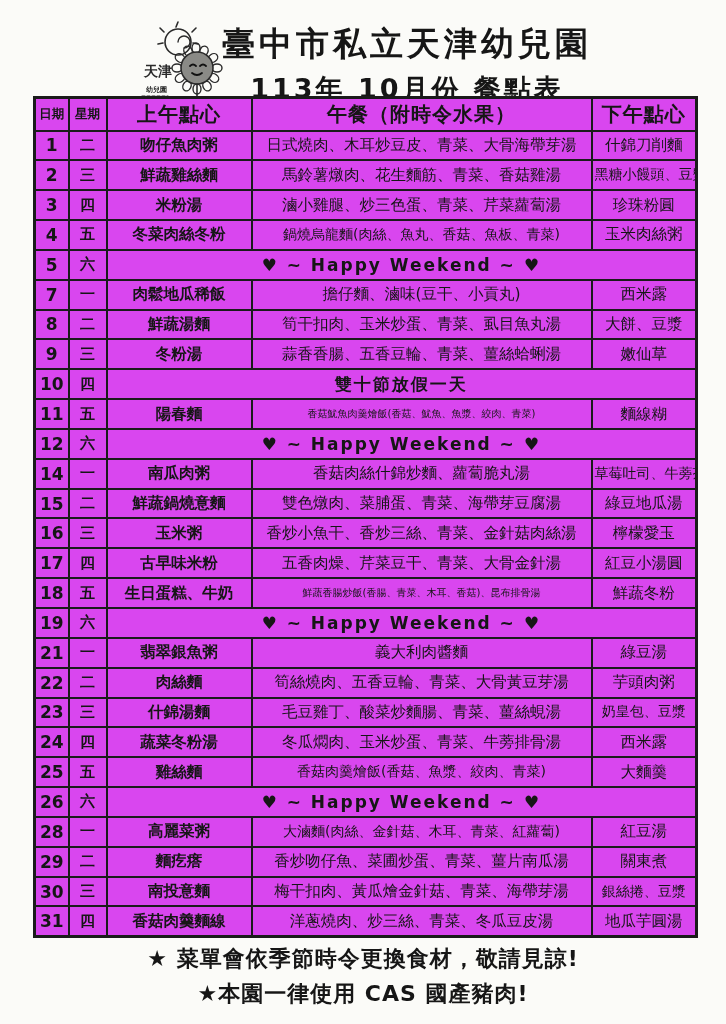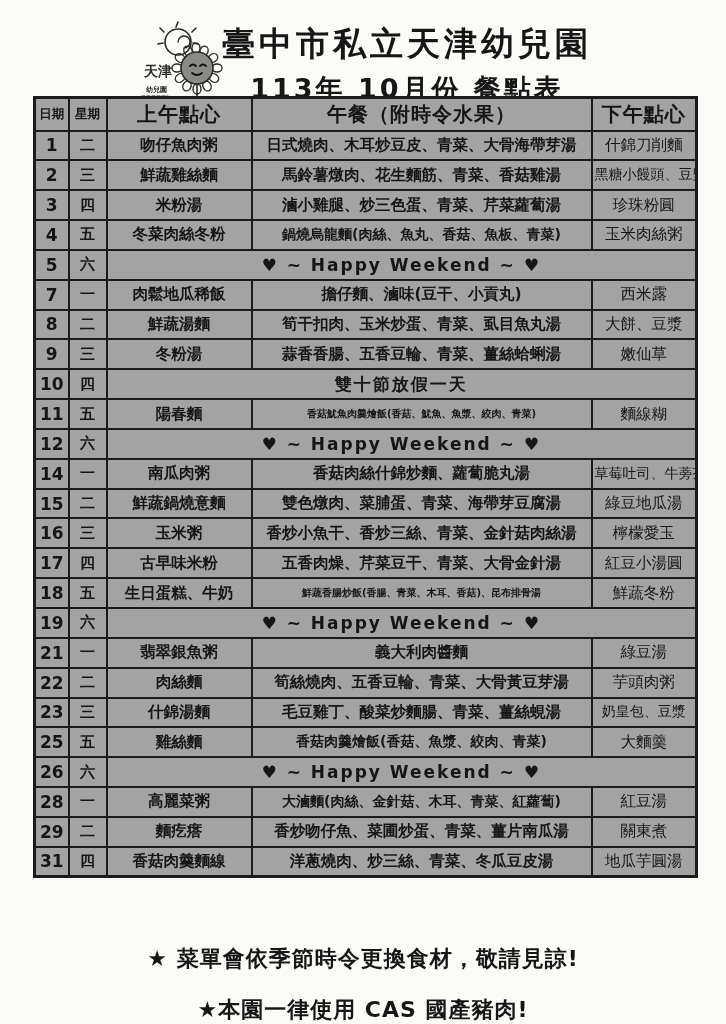--- a/index.html
+++ b/index.html
@@ -32,21 +32,21 @@
     font-size: 27px; font-weight: bold; letter-spacing: 3px;
     margin-top: 9px;
   }
 
   
   table.menu {
     position: absolute; left: 33px; top: 96px;
     width: 662px;
     border-collapse: collapse;
     table-layout: fixed;
-    background: #a3a3a3;
+    background: #d946ef;
   }
   table.menu, table.menu th, table.menu td {
     border: 2px solid #1b1b1b;
   }
   table.menu { border-width: 3px; }
   th {
     height: 33px; font-weight: bold; font-size: 20px;
     text-align: center; vertical-align: middle;
     letter-spacing: 1px;
   }
@@ -54,35 +54,35 @@
   td {
     height: 29.85px;
     text-align: center; vertical-align: middle;
     font-size: 15.5px;
     padding: 0 2px;
     overflow: hidden; white-space: nowrap;
   }
   td.c-date { font-size: 17px; font-weight: bold; }
   td.c-day  { font-size: 15px; font-weight: bold; }
   td.c-am   { font-size: 15.5px; font-weight: bold; }
-  td.c-lunch{ font-size: 15.5px; font-weight: bold; }
+  td.c-lunch{ font-size: 15.5px; }
   td.c-pm   { font-size: 15.5px; }
   td.sm { font-size: 14px; }
   td.xs { font-size: 10px; }
   td.c-span {
     font-size: 17px; font-weight: bold; letter-spacing: 2px;
   }
 
   
   .footer {
     position: absolute; left: 0; right: 0; top: 944px;
     text-align: center;
   }
   .footer-line { font-size: 22px; font-weight: bold; letter-spacing: 1px; }
-  .footer-line + .footer-line { margin-top: 21px; }
+  .footer-line + .footer-line { margin-top: 5px; }
 
   
   .logo svg { width: 100%; height: 100%; }
   .logo-cn { font-size: 14px; font-weight: bold; }
   .logo-cn-small { font-size: 7px; font-weight: bold; }
 </style>
 </head>
 <body>
 
 <div class="page">
@@ -280,20 +280,27 @@
           <td class="c-pm">芋頭肉粥</td>
         </tr>
         <tr>
           <td class="c-date">23</td>
           <td class="c-day">三</td>
           <td class="c-am">什錦湯麵</td>
           <td class="c-lunch">毛豆雞丁、酸菜炒麵腸、青菜、薑絲蜆湯</td>
           <td class="c-pm sm">奶皇包、豆漿</td>
         </tr>
         <tr>
+          <td class="c-date">24</td>
+          <td class="c-day">四</td>
+          <td class="c-am">蔬菜冬粉湯</td>
+          <td class="c-lunch">冬瓜燜肉、玉米炒蛋、青菜、牛蒡排骨湯</td>
+          <td class="c-pm">西米露</td>
+        </tr>
+        <tr>
           <td class="c-date">25</td>
           <td class="c-day">五</td>
           <td class="c-am">雞絲麵</td>
           <td class="c-lunch sm">香菇肉羹燴飯(香菇、魚漿、絞肉、青菜)</td>
           <td class="c-pm">大麵羹</td>
         </tr>
         <tr>
           <td class="c-date">26</td>
           <td class="c-day">六</td>
           <td class="c-span" colspan="3">♥ ~ Happy  Weekend ~ ♥</td>
@@ -306,20 +313,27 @@
           <td class="c-pm">紅豆湯</td>
         </tr>
         <tr>
           <td class="c-date">29</td>
           <td class="c-day">二</td>
           <td class="c-am">麵疙瘩</td>
           <td class="c-lunch">香炒吻仔魚、菜圃炒蛋、青菜、薑片南瓜湯</td>
           <td class="c-pm">關東煮</td>
         </tr>
         <tr>
+          <td class="c-date">30</td>
+          <td class="c-day">三</td>
+          <td class="c-am">南投意麵</td>
+          <td class="c-lunch">梅干扣肉、黃瓜燴金針菇、青菜、海帶芽湯</td>
+          <td class="c-pm sm">銀絲捲、豆漿</td>
+        </tr>
+        <tr>
           <td class="c-date">31</td>
           <td class="c-day">四</td>
           <td class="c-am">香菇肉羹麵線</td>
           <td class="c-lunch">洋蔥燒肉、炒三絲、青菜、冬瓜豆皮湯</td>
           <td class="c-pm">地瓜芋圓湯</td>
         </tr>
       </tbody>
   </table>
 
   <div class="footer">

